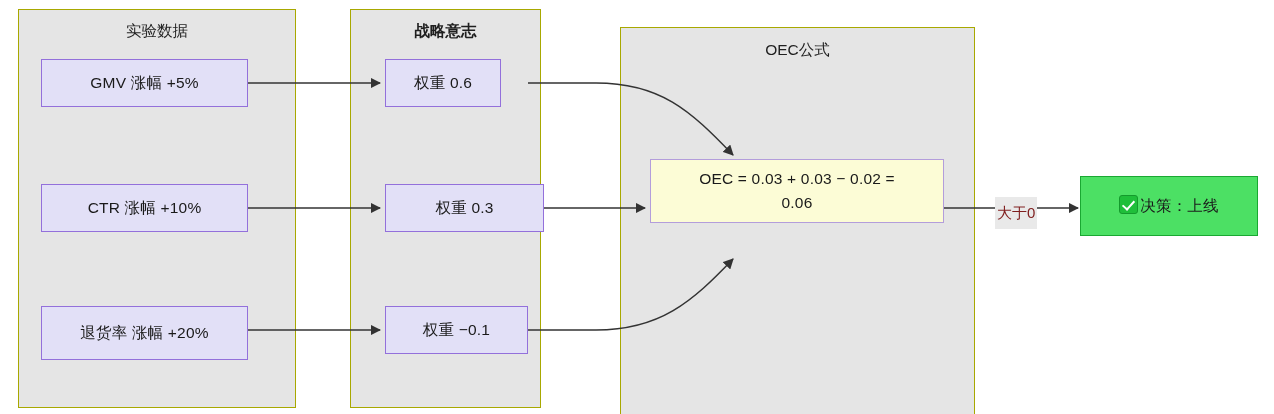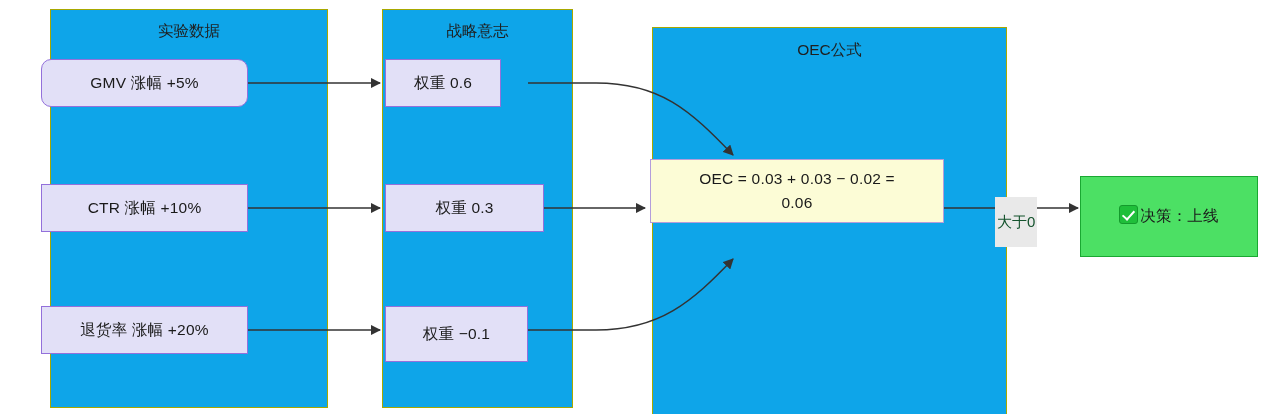--- a/index.html
+++ b/index.html
@@ -6,24 +6,23 @@
   body{
     width:1274px;height:414px;position:relative;overflow:hidden;
     font-family:"Liberation Sans","DejaVu Sans",sans-serif;
     color:#1a1a1a;
   }
   #stage{position:absolute;left:0;top:0;width:1274px;height:414px;}
 
   
   .group{
     position:absolute;
-    background:#0ea5e9;
+    background:#e5e5e5;
     border:1.6px solid #a8a800;
     box-sizing:border-box;
-    margin-left:32px;
   }
   .group-title{
     position:absolute;
     left:0;right:0;
     text-align:center;
     font-size:15.5px;
     color:#1f1f1f;
     white-space:nowrap;
     overflow:hidden;
   }
@@ -64,22 +63,22 @@
   .node.wrap .inner{white-space:normal;}
 
   
   #edges{position:absolute;left:0;top:0;width:1274px;height:414px;pointer-events:none;}
 
   
   .edge-label{
     position:absolute;
     background:#e9e9e9;
     font-size:15px;
-    color:#14532d;
-    padding:15px 2px;
+    color:#7f1d1d;
+    padding:6px 2px;
     white-space:nowrap;
     line-height:1.3;
   }
 
   .check{
     display:inline-block;
     width:19px;height:19px;
     vertical-align:-3px;
     margin-right:2px;
     position:relative;
@@ -100,21 +99,21 @@
 </style>
 </head>
 <body>
 
 <div id="stage">
 
   <div class="group" style="left:18px;top:9px;width:278px;height:399px;">
     <div class="group-title" style="top:11px;">实验数据</div>
   </div>
 
-  <div class="group" style="left:350px;top:9px;width:191px;height:399px;">
+  <div class="group" style="left:350px;top:9px;width:191px;height:399px;font-weight:bold;">
     <div class="group-title" style="top:11px;">战略意志</div>
   </div>
 
   <div class="group" style="left:620px;top:27px;width:355px;height:412px;">
     <div class="group-title" style="top:12px;">OEC公式</div>
   </div>
 
   <svg id="edges" viewBox="0 0 1274 414" width="1274" height="414">
     <defs>
       <marker id="arrow" viewBox="0 0 10 10" refX="9" refY="5" markerWidth="7" markerHeight="7" orient="auto-start-reverse">
@@ -126,50 +125,50 @@
     <path d="M 248 208 L 380 208" fill="none" stroke="#333333" stroke-width="1.5" marker-end="url(#arrow)"></path>
     <path d="M 248 330 L 380 330" fill="none" stroke="#333333" stroke-width="1.5" marker-end="url(#arrow)"></path>
 
     <path d="M 528 83 L 596 83 C 660 83 690 110 733 155" fill="none" stroke="#333333" stroke-width="1.5" marker-end="url(#arrow)"></path>
     <path d="M 528 208 L 645 208" fill="none" stroke="#333333" stroke-width="1.5" marker-end="url(#arrow)"></path>
     <path d="M 528 330 L 596 330 C 660 330 692 302 733 259" fill="none" stroke="#333333" stroke-width="1.5" marker-end="url(#arrow)"></path>
 
     <path d="M 944 208 L 1078 208" fill="none" stroke="#333333" stroke-width="1.5" marker-end="url(#arrow)"></path>
   </svg>
 
-  <div class="node node-lav" style="left:41px;top:59px;width:207px;height:48px;border-radius:10px;">
+  <div class="node node-lav" style="left:41px;top:59px;width:207px;height:48px;">
     <span class="inner">GMV 涨幅 +5%</span>
   </div>
 
   <div class="node node-lav" style="left:41px;top:184px;width:207px;height:48px;">
     <span class="inner">CTR 涨幅 +10%</span>
   </div>
 
-  <div class="node node-lav" style="left:41px;top:306px;width:207px;height:48px;">
+  <div class="node node-lav" style="left:41px;top:306px;width:207px;height:54px;">
     <span class="inner">退货率 涨幅 +20%</span>
   </div>
 
   <div class="node node-lav" style="left:385px;top:59px;width:116px;height:48px;">
     <span class="inner">权重 0.6</span>
   </div>
 
   <div class="node node-lav" style="left:385px;top:184px;width:159px;height:48px;">
     <span class="inner">权重 0.3</span>
   </div>
 
-  <div class="node node-lav" style="left:385px;top:306px;width:143px;height:56px;">
+  <div class="node node-lav" style="left:385px;top:306px;width:143px;height:48px;">
     <span class="inner">权重 −0.1</span>
   </div>
 
   <div class="node node-clear wrap" style="left:650px;top:159px;width:294px;height:64px;flex-direction:column;">
     <span class="inner" style="white-space:nowrap;overflow:hidden;">OEC = 0.03 + 0.03 − 0.02 =</span>
     <span class="inner">0.06</span>
   </div>
 
   <div class="edge-label" style="left:995px;top:197px;">大于0</div>
 
-  <div class="node node-green" style="left:1080px;top:176px;width:178px;height:81px;justify-content:flex-end;">
+  <div class="node node-green" style="left:1080px;top:176px;width:178px;height:60px;justify-content:flex-end;">
     <span class="inner">
       <span class="check"></span><span>决策：上线</span>
     </span>
   </div>
 
 </div>
 
 </body></html>

